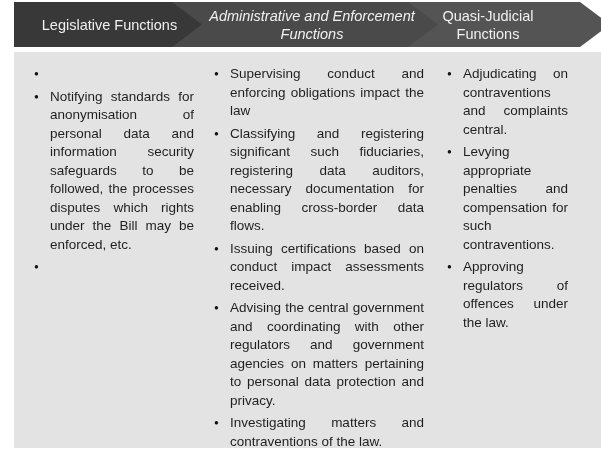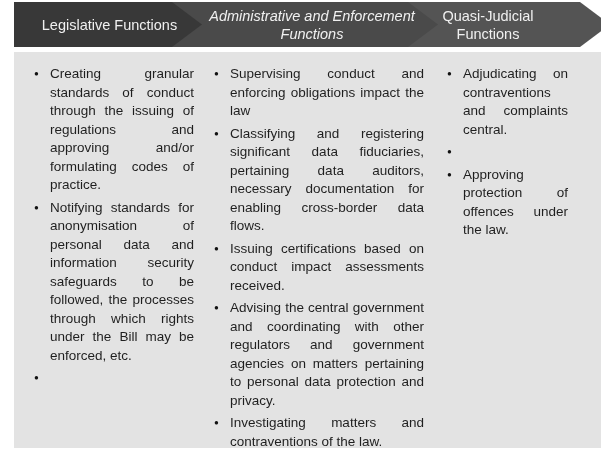--- a/index.html
+++ b/index.html
@@ -53,39 +53,38 @@
     <div class="blabel bl-1">Legislative Functions</div>
     <div class="blabel bl-2">Administrative and Enforcement Functions</div>
     <div class="blabel bl-3">Quasi-Judicial Functions</div>
   </div>
 
   <div class="content">
 
     <div class="col col-1">
       <div class="item">
         <span class="bullet">●</span>
-        <span class="itext">Creating granular standards of conduct through the issuing of regulations and approving and/or formulating codes of practice.</span>
       </div>
       <div class="item">
         <span class="bullet">●</span>
-        <span class="itext">Notifying standards for anonymisation of personal data and information security safeguards to be followed, the processes through which rights under the Bill may be enforced, etc.</span>
+        <span class="itext">Notifying standards for anonymisation of personal data and information security safeguards to be followed, the processes disputes which rights under the Bill may be enforced, etc.</span>
       </div>
       <div class="item">
         <span class="bullet">●</span>
       </div>
     </div>
 
     <div class="col col-2">
       <div class="item">
         <span class="bullet">●</span>
         <span class="itext">Supervising conduct and enforcing obligations impact the law</span>
       </div>
       <div class="item">
         <span class="bullet">●</span>
-        <span class="itext">Classifying and registering significant data fiduciaries, pertaining data auditors, necessary documentation for enabling cross-border data flows.</span>
+        <span class="itext">Classifying and registering significant such fiduciaries, registering data auditors, necessary documentation for enabling cross-border data flows.</span>
       </div>
       <div class="item">
         <span class="bullet">●</span>
         <span class="itext">Issuing certifications based on conduct impact assessments received.</span>
       </div>
       <div class="item">
         <span class="bullet">●</span>
         <span class="itext">Advising the central government and coordinating with other regulators and government agencies on matters pertaining to personal data protection and privacy.</span>
       </div>
       <div class="item">
@@ -94,21 +93,22 @@
       </div>
     </div>
 
     <div class="col col-3">
       <div class="item">
         <span class="bullet">●</span>
         <span class="itext">Adjudicating on contraventions and complaints central.</span>
       </div>
       <div class="item">
         <span class="bullet">●</span>
+        <span class="itext">Levying appropriate penalties and compensation for such contraventions.</span>
       </div>
       <div class="item">
         <span class="bullet">●</span>
-        <span class="itext">Approving protection of offences under the law.</span>
+        <span class="itext">Approving regulators of offences under the law.</span>
       </div>
     </div>
 
   </div>
 </div>
 
 </body></html>

